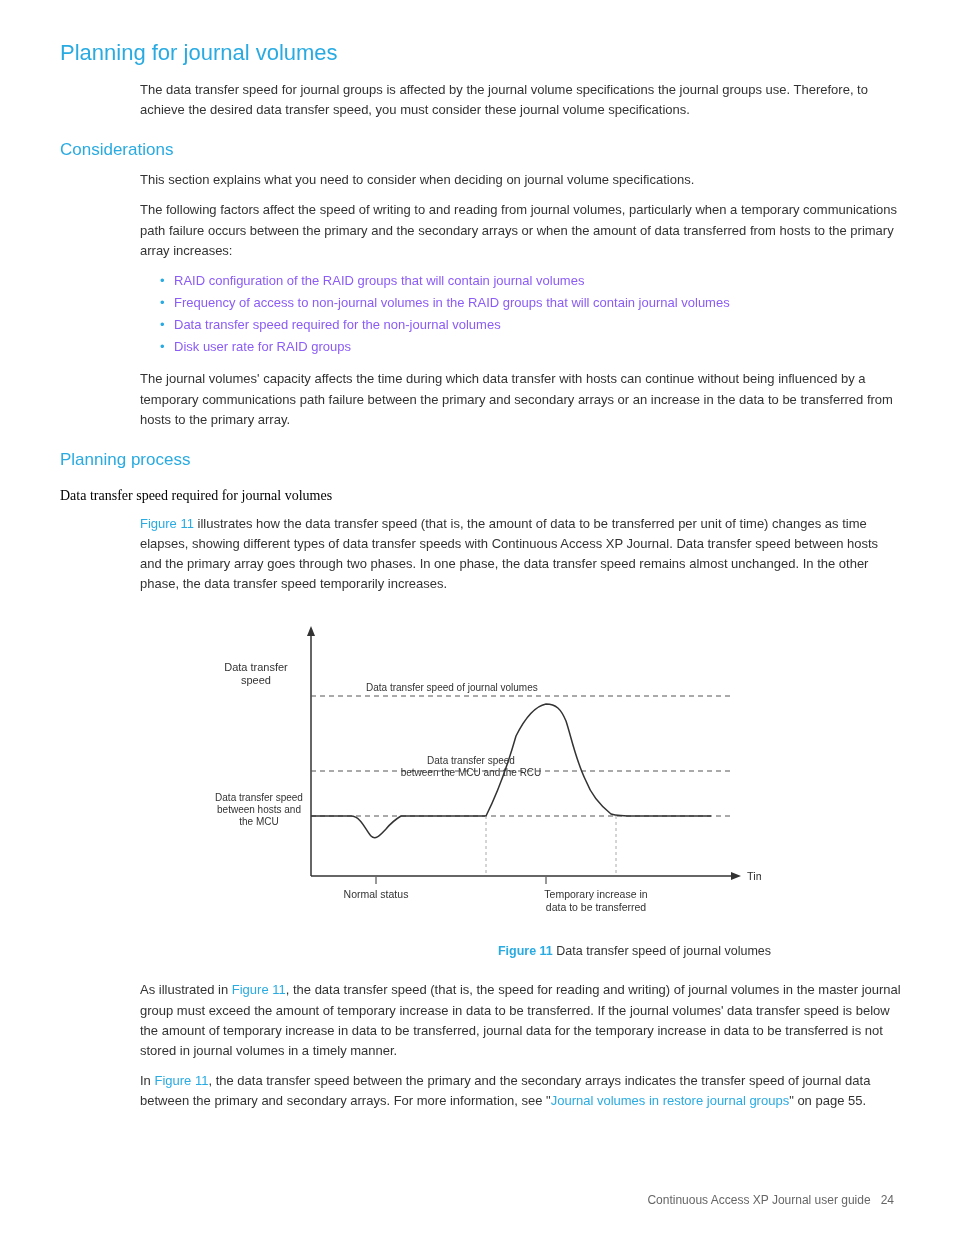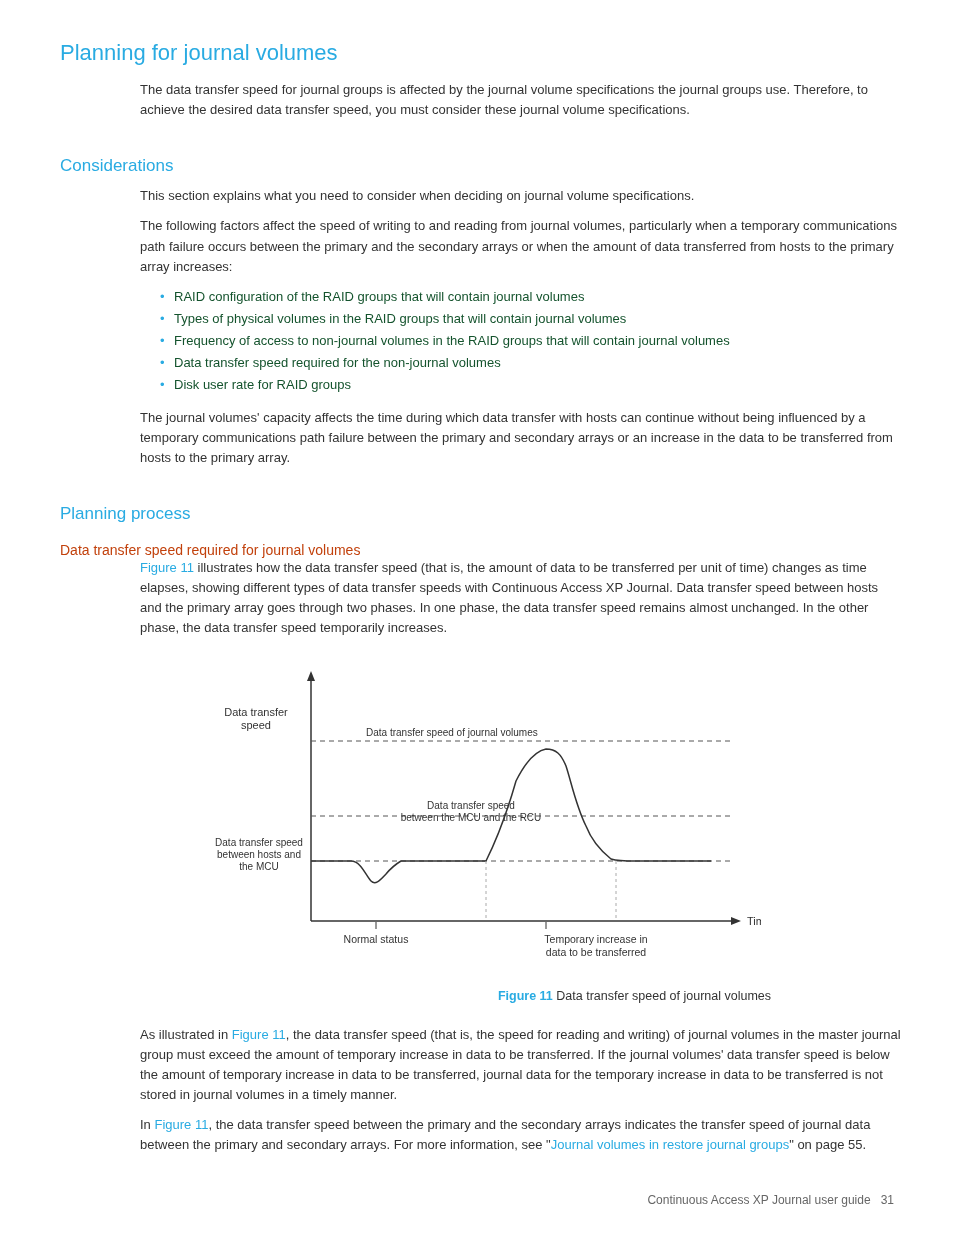--- a/index.html
+++ b/index.html
@@ -18,48 +18,49 @@
     h1.page-title {
       font-size: 22px;
       font-weight: normal;
       color: #29abe2;
       margin-bottom: 14px;
     }
     h2.section-title {
       font-size: 17px;
       font-weight: normal;
       color: #29abe2;
-      margin-top: 36px;
+      margin-top: 20px;
       margin-bottom: 10px;
     }
     h3.subsection-title {
       font-size: 14px;
       font-weight: normal;
-      color: #c2410c;
+      color: #000000;
       margin-top: 18px;
-      margin-bottom: 0;
+      margin-bottom: 10px;
+      font-family: Liberation Serif, serif;
     }
     .indent {
       margin-left: 80px;
     }
     p {
       line-height: 1.55;
       margin-bottom: 10px;
       color: #333;
     }
     ul.bullet-list {
       margin-left: 100px;
       margin-bottom: 12px;
     }
     ul.bullet-list li {
       list-style: none;
       padding-left: 14px;
       position: relative;
       line-height: 1.55;
-      color: #14532d;
+      color: #8b5cf6;
       margin-bottom: 2px;
     }
     ul.bullet-list li::before {
       content: "•";
       color: #29abe2;
       position: absolute;
       left: 0;
       top: 0;
     }
     a.inline-link {
@@ -106,21 +107,20 @@
 
   <h2 class="section-title">Considerations</h2>
 
   <div class="indent">
     <p>This section explains what you need to consider when deciding on journal volume specifications.</p>
     <p>The following factors affect the speed of writing to and reading from journal volumes, particularly when a temporary communications path failure occurs between the primary and the secondary arrays or when the amount of data transferred from hosts to the primary array increases:</p>
   </div>
 
   <ul class="bullet-list">
     <li>RAID configuration of the RAID groups that will contain journal volumes</li>
-    <li>Types of physical volumes in the RAID groups that will contain journal volumes</li>
     <li>Frequency of access to non-journal volumes in the RAID groups that will contain journal volumes</li>
     <li>Data transfer speed required for the non-journal volumes</li>
     <li>Disk user rate for RAID groups</li>
   </ul>
 
   <div class="indent">
     <p>The journal volumes' capacity affects the time during which data transfer with hosts can continue without being influenced by a temporary communications path failure between the primary and secondary arrays or an increase in the data to be transferred from hosts to the primary array.</p>
   </div>
 
   <h2 class="section-title">Planning process</h2>
@@ -184,16 +184,16 @@
   <div class="indent">
     <p>
       <span>As illustrated in </span><a class="inline-link">Figure 11</a><span>, the data transfer speed (that is, the speed for reading and writing) of journal volumes in the master journal group must exceed the amount of temporary increase in data to be transferred. If the journal volumes' data transfer speed is below the amount of temporary increase in data to be transferred, journal data for the temporary increase in data to be transferred is not stored in journal volumes in a timely manner.</span>
     </p>
     <p>
       <span>In </span><a class="inline-link">Figure 11</a><span>, the data transfer speed between the primary and the secondary arrays indicates the transfer speed of journal data between the primary and secondary arrays. For more information, see "</span><a class="inline-link">Journal volumes in restore journal groups</a><span>" on page 55.</span>
     </p>
   </div>
 
   <div class="footer">
-    <span>Continuous Access XP Journal user guide</span>&nbsp;&nbsp;&nbsp;<span>31</span>
+    <span>Continuous Access XP Journal user guide</span>&nbsp;&nbsp;&nbsp;<span>24</span>
   </div>
 
 </div>
 
 </body></html>

